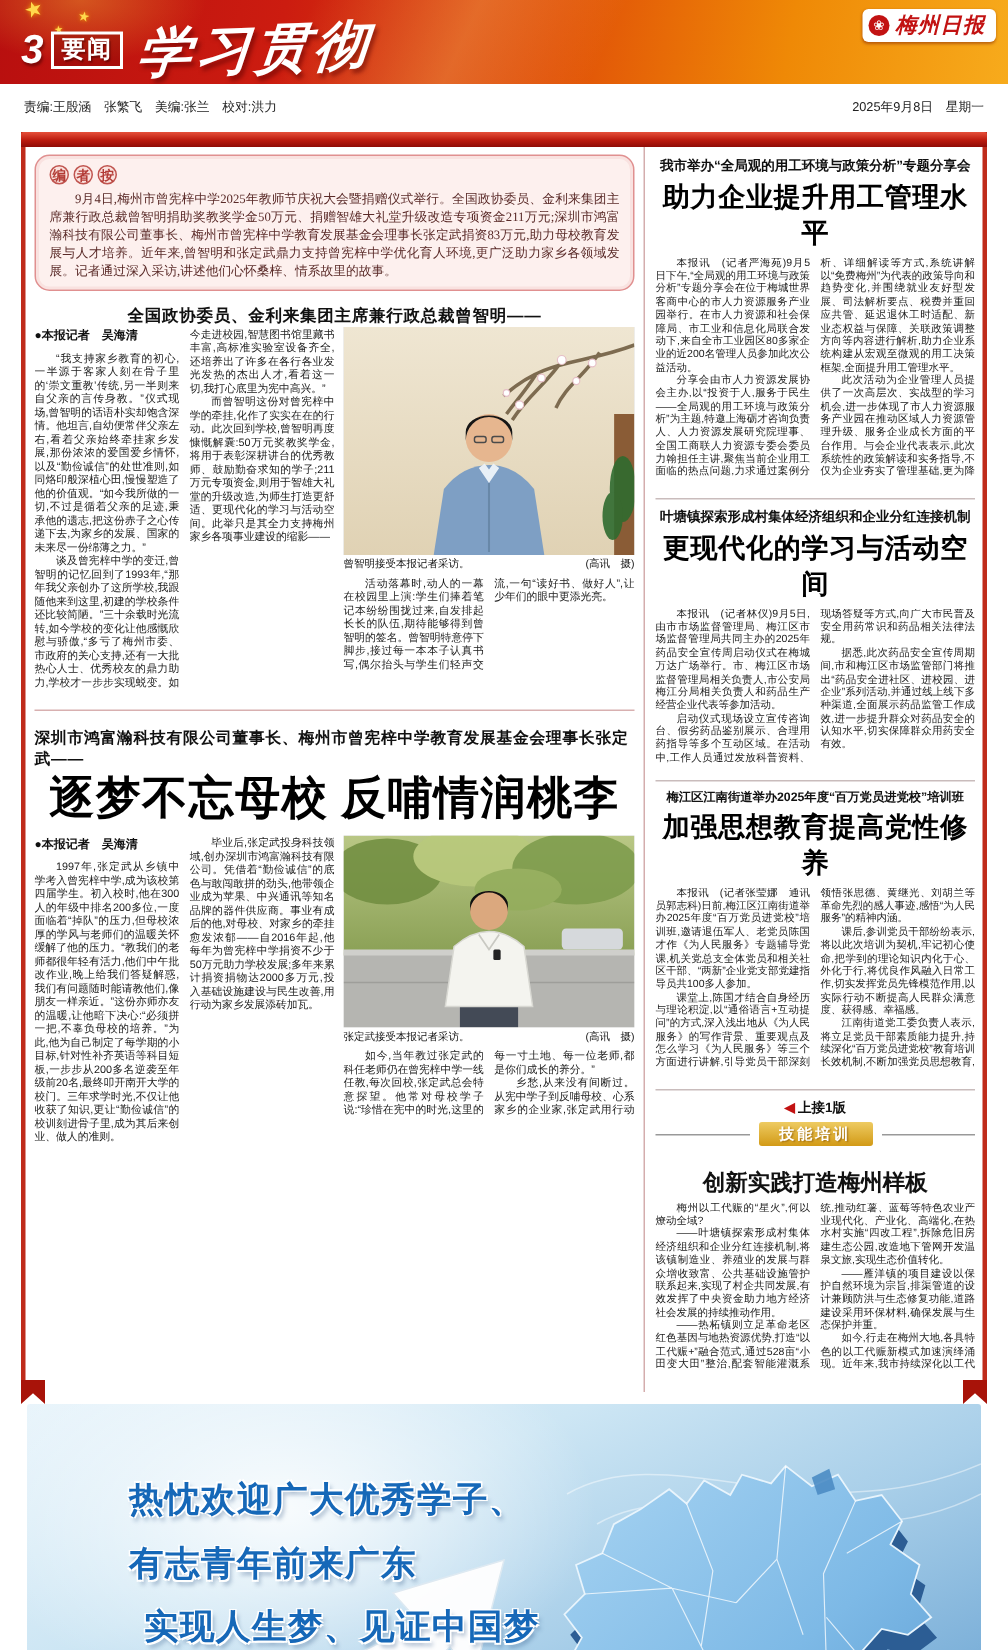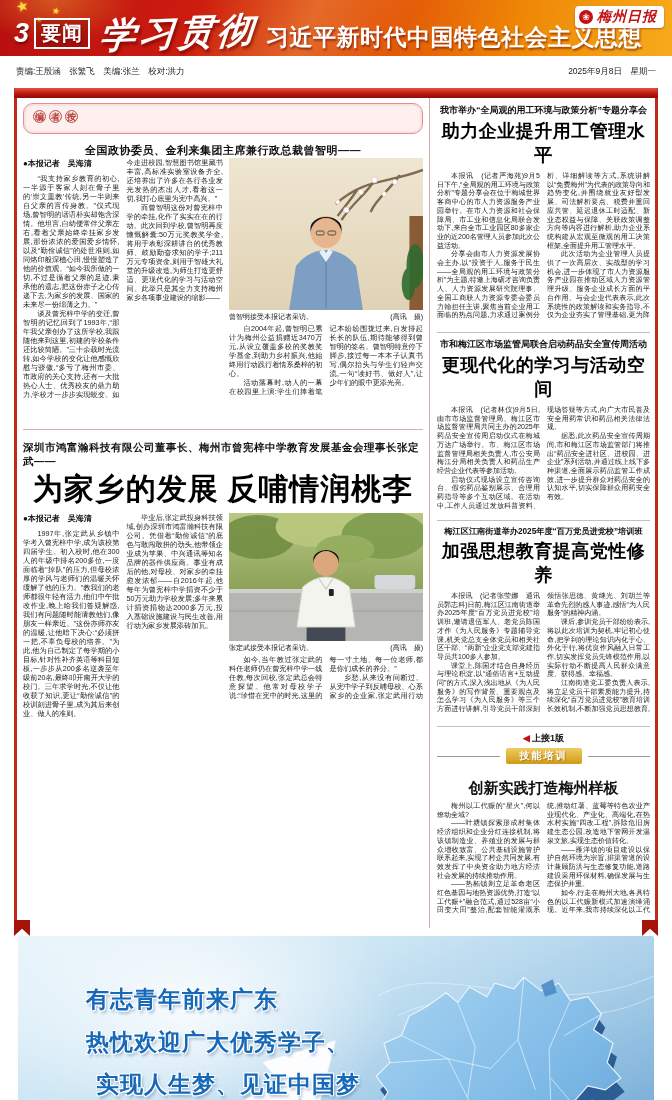--- a/index.html
+++ b/index.html
@@ -21,21 +21,21 @@
                radial-gradient(120px 60px at 8% 0%, rgba(255,210,60,.35), transparent 70%);
     pointer-events:none;
   }
   .hdr-star { position:absolute; color:#ffd84d; text-shadow:0 0 3px rgba(255,200,0,.8); z-index:1; }
   .s1{ left:16px; top:-2px; font-size:14px; transform:rotate(-18deg);}
   .s2{ left:52px; top:6px; font-size:9px; transform:rotate(10deg);}
   .s3{ left:36px; top:16px; font-size:7px; transform:rotate(-8deg);}
   .page-tag { display:flex; align-items:center; gap:5px; z-index:2; }
   .page-num { color:#fff; font-size:27px; font-weight:900; font-style:italic; text-shadow:1px 2px 2px rgba(80,0,0,.6); }
   .section-box {
-    border:2px solid #fff; color:#fff; font-size:20px; font-weight:900; padding:0 5px;
+    border:2px solid #fff; color:#fff; font-size:16px; font-weight:900; padding:0 5px;
     background:rgba(110,0,0,.30); text-shadow:1px 1px 1px rgba(80,0,0,.6); letter-spacing:1px;
   }
   .slogan { display:flex; align-items:baseline; z-index:2; margin-left:10px; white-space:nowrap; }
   .slogan-script {
     color:#fff; font-size:36px; font-weight:900; font-style:italic;
     font-family:"Liberation Serif", serif; transform:skewX(-7deg) rotate(-2deg);
     text-shadow:2px 3px 3px rgba(90,0,0,.55); letter-spacing:3px; margin-right:10px;
   }
   .slogan-rest {
     color:#fff; font-size:23px; font-weight:900; letter-spacing:.5px;
@@ -81,21 +81,21 @@
   .byline { font-size:8px; font-weight:bold; margin-bottom:5px; }
   .paras p { text-indent:2em; }
   .paras { font-size:7.2px; line-height:9px; text-align:justify; color:#1a1a1a; }
   .photo-block { flex:1; }
   .photo { width:100%; overflow:hidden; background:#ddd; }
   .photo svg { display:block; width:100%; height:100%; }
   .ph1 { height:152px; } .ph2 { height:128px; }
   .caption { display:flex; justify-content:space-between; font-size:7px; line-height:11px; color:#111; margin:1px 0 2px 0; }
   .subcols { column-count:2; column-gap:7px; column-fill:auto; overflow:hidden; }
   .sh72{ height:72px; } .sh60{ height:60px; }
-  .art2 { border-top:1px solid #d8b0b0; margin-top:23px; padding-top:2px; }
+  .art2 { border-top:1px solid #d8b0b0; margin-top:7px; padding-top:2px; }
   
   .r-art { padding-bottom:4px; }
   .r-kicker { text-align:center; font-size:9px; font-weight:700; margin-bottom:2px; white-space:nowrap; }
   .r-kicker.small { font-size:8.2px; }
   .r-headline { font-family:"Liberation Serif", serif; font-weight:900; font-size:18px; text-align:center;
     letter-spacing:.5px; margin:1px 0 5px 0; color:#000; }
   .right-area .paras { font-size:7px; line-height:8.7px; }
   .hA{ height:152px; } .hB{ height:106px; } .hC{ height:126px; } .hD{ height:118px; }
   .r-sep { border:none; border-top:1px solid #c9bcbc; margin:4px 0 5px 0; }
   
@@ -129,21 +129,20 @@
   <header class="masthead-band">
     <span class="hdr-star s1">★</span>
     <span class="hdr-star s2">★</span>
     <span class="hdr-star s3">★</span>
     <div class="page-tag">
       <span class="page-num">3</span>
       <span class="section-box">要闻</span>
     </div>
     <div class="slogan">
       <span class="slogan-script">学习贯彻</span>
-      <span class="slogan-rest">习近平新时代中国特色社会主义思想</span>
     </div>
     <div class="brand">
       <span class="brand-icon">❀</span>
       <span class="brand-name">梅州日报</span>
     </div>
   </header>
 
   <div class="editors-row">
     <span>责编:王殷涵　张繁飞　美编:张兰　校对:洪力</span>
     <span>2025年9月8日　星期一</span>
@@ -154,20 +153,21 @@
     <div class="frame-inner">
 
       <div class="left-area">
 
         <div class="editor-note">
           <div class="note-circles">
             <span class="note-circle">编</span>
             <span class="note-circle">者</span>
             <span class="note-circle">按</span>
           </div>
+          <div class="note-text">9月4日,梅州市曾宪梓中学2025年教师节庆祝大会暨捐赠仪式举行。全国政协委员、金利来集团主席兼行政总裁曾智明捐助奖教奖学金50万元、捐赠智雄大礼堂升级改造专项资金211万元;深圳市鸿富瀚科技有限公司董事长、梅州市曾宪梓中学教育发展基金会理事长张定武捐资83万元,助力母校教育发展与人才培养。近年来,曾智明和张定武鼎力支持曾宪梓中学优化育人环境,更广泛助力家乡各领域发展。记者通过深入采访,讲述他们心怀桑梓、情系故里的故事。</div>
         </div>
 
         <article>
           <div class="kicker">全国政协委员、金利来集团主席兼行政总裁曾智明——</div>
           <div class="art-row">
             <div class="art-cols h248">
               <div class="byline">●本报记者　吴海清</div>
               <div class="paras">
                   <p>“我支持家乡教育的初心,一半源于客家人刻在骨子里的‘崇文重教’传统,另一半则来自父亲的言传身教。”仪式现场,曾智明的话语朴实却饱含深情。他坦言,自幼便常伴父亲左右,看着父亲始终牵挂家乡发展,那份浓浓的爱国爱乡情怀,以及“勤俭诚信”的处世准则,如同烙印般深植心田,慢慢塑造了他的价值观。“如今我所做的一切,不过是循着父亲的足迹,秉承他的遗志,把这份赤子之心传递下去,为家乡的发展、国家的未来尽一份绵薄之力。”</p>
                   <p>谈及曾宪梓中学的变迁,曾智明的记忆回到了1993年,“那年我父亲创办了这所学校,我跟随他来到这里,初建的学校条件还比较简陋。”三十余载时光流转,如今学校的变化让他感慨欣慰与骄傲,“多亏了梅州市委、市政府的关心支持,还有一大批热心人士、优秀校友的鼎力助力,学校才一步步实现蜕变。如今走进校园,智慧图书馆里藏书丰富,高标准实验室设备齐全,还培养出了许多在各行各业发光发热的杰出人才,看着这一切,我打心底里为宪中高兴。”</p>
@@ -207,30 +207,29 @@
                     <rect x="-10" y="-1" width="8" height="4" rx="1.5" fill="none" stroke="#4a4a4a" stroke-width="1"></rect>
                     <rect x="2" y="-1" width="8" height="4" rx="1.5" fill="none" stroke="#4a4a4a" stroke-width="1"></rect>
                   </g>
                 </svg>
               </div>
               <figcaption class="caption">
                 <span>曾智明接受本报记者采访。</span>
                 <span class="credit">(高讯　摄)</span>
               </figcaption>
               <div class="paras subcols sh72">
-                  <p>自2004年起,曾智明已累计为梅州公益捐赠近3470万元,从设立覆盖多校的奖教奖学基金,到助力乡村振兴,他始终用行动践行着情系桑梓的初心。</p>
                   <p>活动落幕时,动人的一幕在校园里上演:学生们捧着笔记本纷纷围拢过来,自发排起长长的队伍,期待能够得到曾智明的签名。曾智明特意停下脚步,接过每一本本子认真书写,偶尔抬头与学生们轻声交流,一句“读好书、做好人”,让少年们的眼中更添光亮。</p>
                 </div>
             </figure>
           </div>
         </article>
 
         <article class="art2">
           <div class="kicker left">深圳市鸿富瀚科技有限公司董事长、梅州市曾宪梓中学教育发展基金会理事长张定武——</div>
-          <h1 class="headline-xl">为家乡的发展  反哺情润桃李</h1>
+          <h1 class="headline-xl">逐梦不忘母校  反哺情润桃李</h1>
           <div class="art-row">
             <div class="art-cols h208">
               <div class="byline">●本报记者　吴海清</div>
               <div class="paras">
                   <p>1997年,张定武从乡镇中学考入曾宪梓中学,成为该校第四届学生。初入校时,他在300人的年级中排名200多位,一度面临着“掉队”的压力,但母校浓厚的学风与老师们的温暖关怀缓解了他的压力。“教我们的老师都很年轻有活力,他们中午批改作业,晚上给我们答疑解惑,我们有问题随时能请教他们,像朋友一样亲近。”这份亦师亦友的温暖,让他暗下决心:“必须拼一把,不辜负母校的培养。”为此,他为自己制定了每学期的小目标,针对性补齐英语等科目短板,一步步从200多名逆袭至年级前20名,最终叩开南开大学的校门。三年求学时光,不仅让他收获了知识,更让“勤俭诚信”的校训刻进骨子里,成为其后来创业、做人的准则。</p>
                   <p>毕业后,张定武投身科技领域,创办深圳市鸿富瀚科技有限公司。凭借着“勤俭诚信”的底色与敢闯敢拼的劲头,他带领企业成为苹果、中兴通讯等知名品牌的器件供应商。事业有成后的他,对母校、对家乡的牵挂愈发浓郁——自2016年起,他每年为曾宪梓中学捐资不少于50万元助力学校发展;多年来累计捐资捐物达2000多万元,投入基础设施建设与民生改善,用行动为家乡发展添砖加瓦。</p>
                 </div>
             </div>
             <figure class="photo-block">
               <div class="photo ph2">
@@ -282,21 +281,21 @@
           <h2 class="r-headline">助力企业提升用工管理水平</h2>
           <div class="paras subcols hA">
               <p>本报讯　(记者严海苑)9月5日下午,“全局观的用工环境与政策分析”专题分享会在位于梅城世界客商中心的市人力资源服务产业园举行。在市人力资源和社会保障局、市工业和信息化局联合发动下,来自全市工业园区80多家企业的近200名管理人员参加此次公益活动。</p>
               <p>分享会由市人力资源发展协会主办,以“投资于人,服务于民生——全局观的用工环境与政策分析”为主题,特邀上海砺才咨询负责人、人力资源发展研究院理事、全国工商联人力资源专委会委员力翰担任主讲,聚焦当前企业用工面临的热点问题,力求通过案例分析、详细解读等方式,系统讲解以“免费梅州”为代表的政策导向和趋势变化,并围绕就业友好型发展、司法解析要点、税费并重回应共管、延迟退休工时适配、新业态权益与保障、关联政策调整方向等内容进行解析,助力企业系统构建从宏观至微观的用工决策框架,全面提升用工管理水平。</p>
               <p>此次活动为企业管理人员提供了一次高层次、实战型的学习机会,进一步体现了市人力资源服务产业园在推动区域人力资源管理升级、服务企业成长方面的平台作用。与会企业代表表示,此次系统性的政策解读和实务指导,不仅为企业夯实了管理基础,更为降本增效和推动高质量发展提供了有力支持。</p>
             </div>
         </section>
         <hr class="r-sep">
 
         <section class="r-art">
-          <div class="r-kicker">市和梅江区市场监管局联合启动药品安全宣传周活动</div>
+          <div class="r-kicker">叶塘镇探索形成村集体经济组织和企业分红连接机制</div>
           <h2 class="r-headline">更现代化的学习与活动空间</h2>
           <div class="paras subcols hB">
               <p>本报讯　(记者林仪)9月5日,由市市场监督管理局、梅江区市场监督管理局共同主办的2025年药品安全宣传周启动仪式在梅城万达广场举行。市、梅江区市场监督管理局相关负责人,市公安局梅江分局相关负责人和药品生产经营企业代表等参加活动。</p>
               <p>启动仪式现场设立宣传咨询台、假劣药品鉴别展示、合理用药指导等多个互动区域。在活动中,工作人员通过发放科普资料、现场答疑等方式,向广大市民普及安全用药常识和药品相关法律法规。</p>
               <p>据悉,此次药品安全宣传周期间,市和梅江区市场监管部门将推出“药品安全进社区、进校园、进企业”系列活动,并通过线上线下多种渠道,全面展示药品监管工作成效,进一步提升群众对药品安全的认知水平,切实保障群众用药安全有效。</p>
             </div>
         </section>
         <hr class="r-sep">
 
         <section class="r-art">
@@ -340,22 +339,22 @@
       <g fill="none" stroke="#ffffff" stroke-width="1" opacity="0.45">
         <path d="M0,208 C140,168 280,250 430,214 S610,162 636,178"></path>
         <path d="M0,222 C150,184 290,262 440,226 S612,176 636,192"></path>
         <path d="M0,236 C160,200 300,272 450,238 S614,190 636,206"></path>
         <path d="M360,60 C430,20 520,90 636,40"></path>
         <path d="M380,80 C450,40 540,110 636,60"></path>
       </g>
     </svg>
 
     <div class="banner-slogan">
+      <div>热忱欢迎广大优秀学子、</div>
       <div>有志青年前来广东</div>
-      <div>热忱欢迎广大优秀学子、</div>
       <div>实现人生梦、见证中国梦</div>
     </div>
 
     <svg class="arrow-people" viewBox="0 0 300 190" aria-hidden="true">
       <polygon points="288,6 214,28 232,48 70,128 8,188 118,188 252,64 268,84" fill="#ffffff" opacity="0.96" stroke="#dfeaf2" stroke-width="1"></polygon>
       <g fill="#16355f">
         <g transform="translate(34,186)">
           <circle cx="0" cy="-58" r="7"></circle>
             <rect x="-8" y="-52" width="16" height="30" rx="5"></rect>
           <rect x="-7" y="-23" width="6" height="23"></rect>

